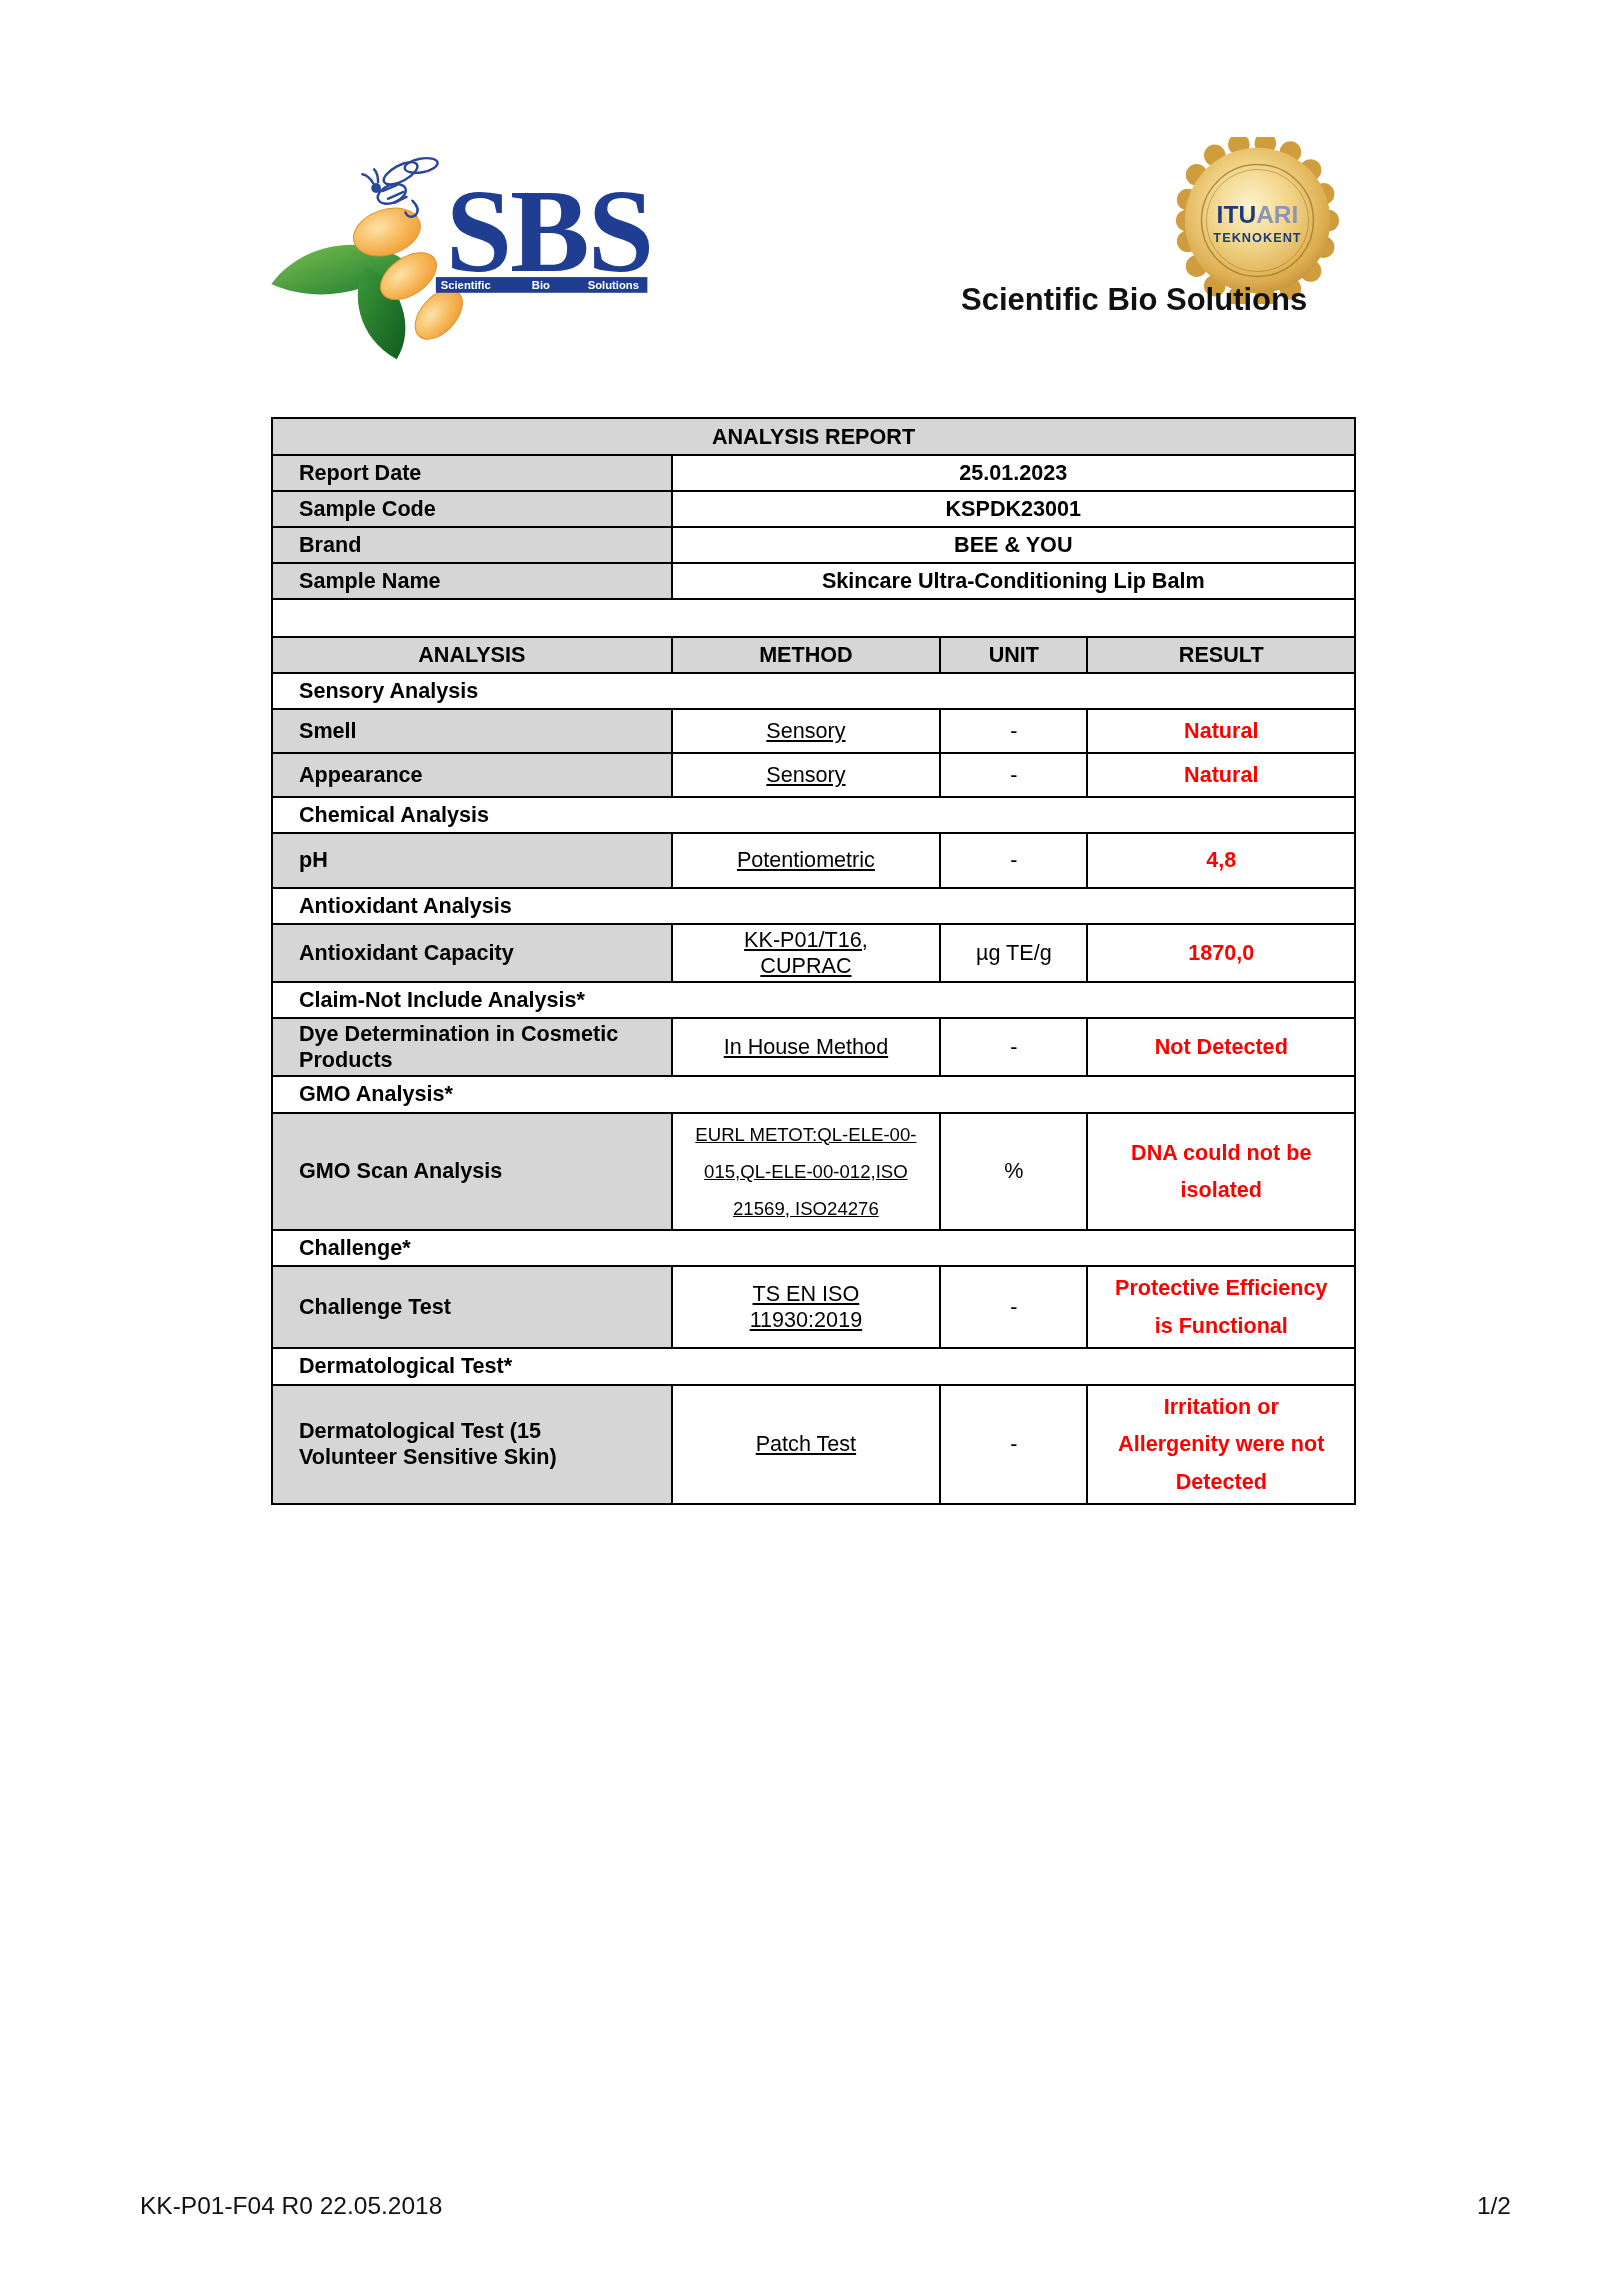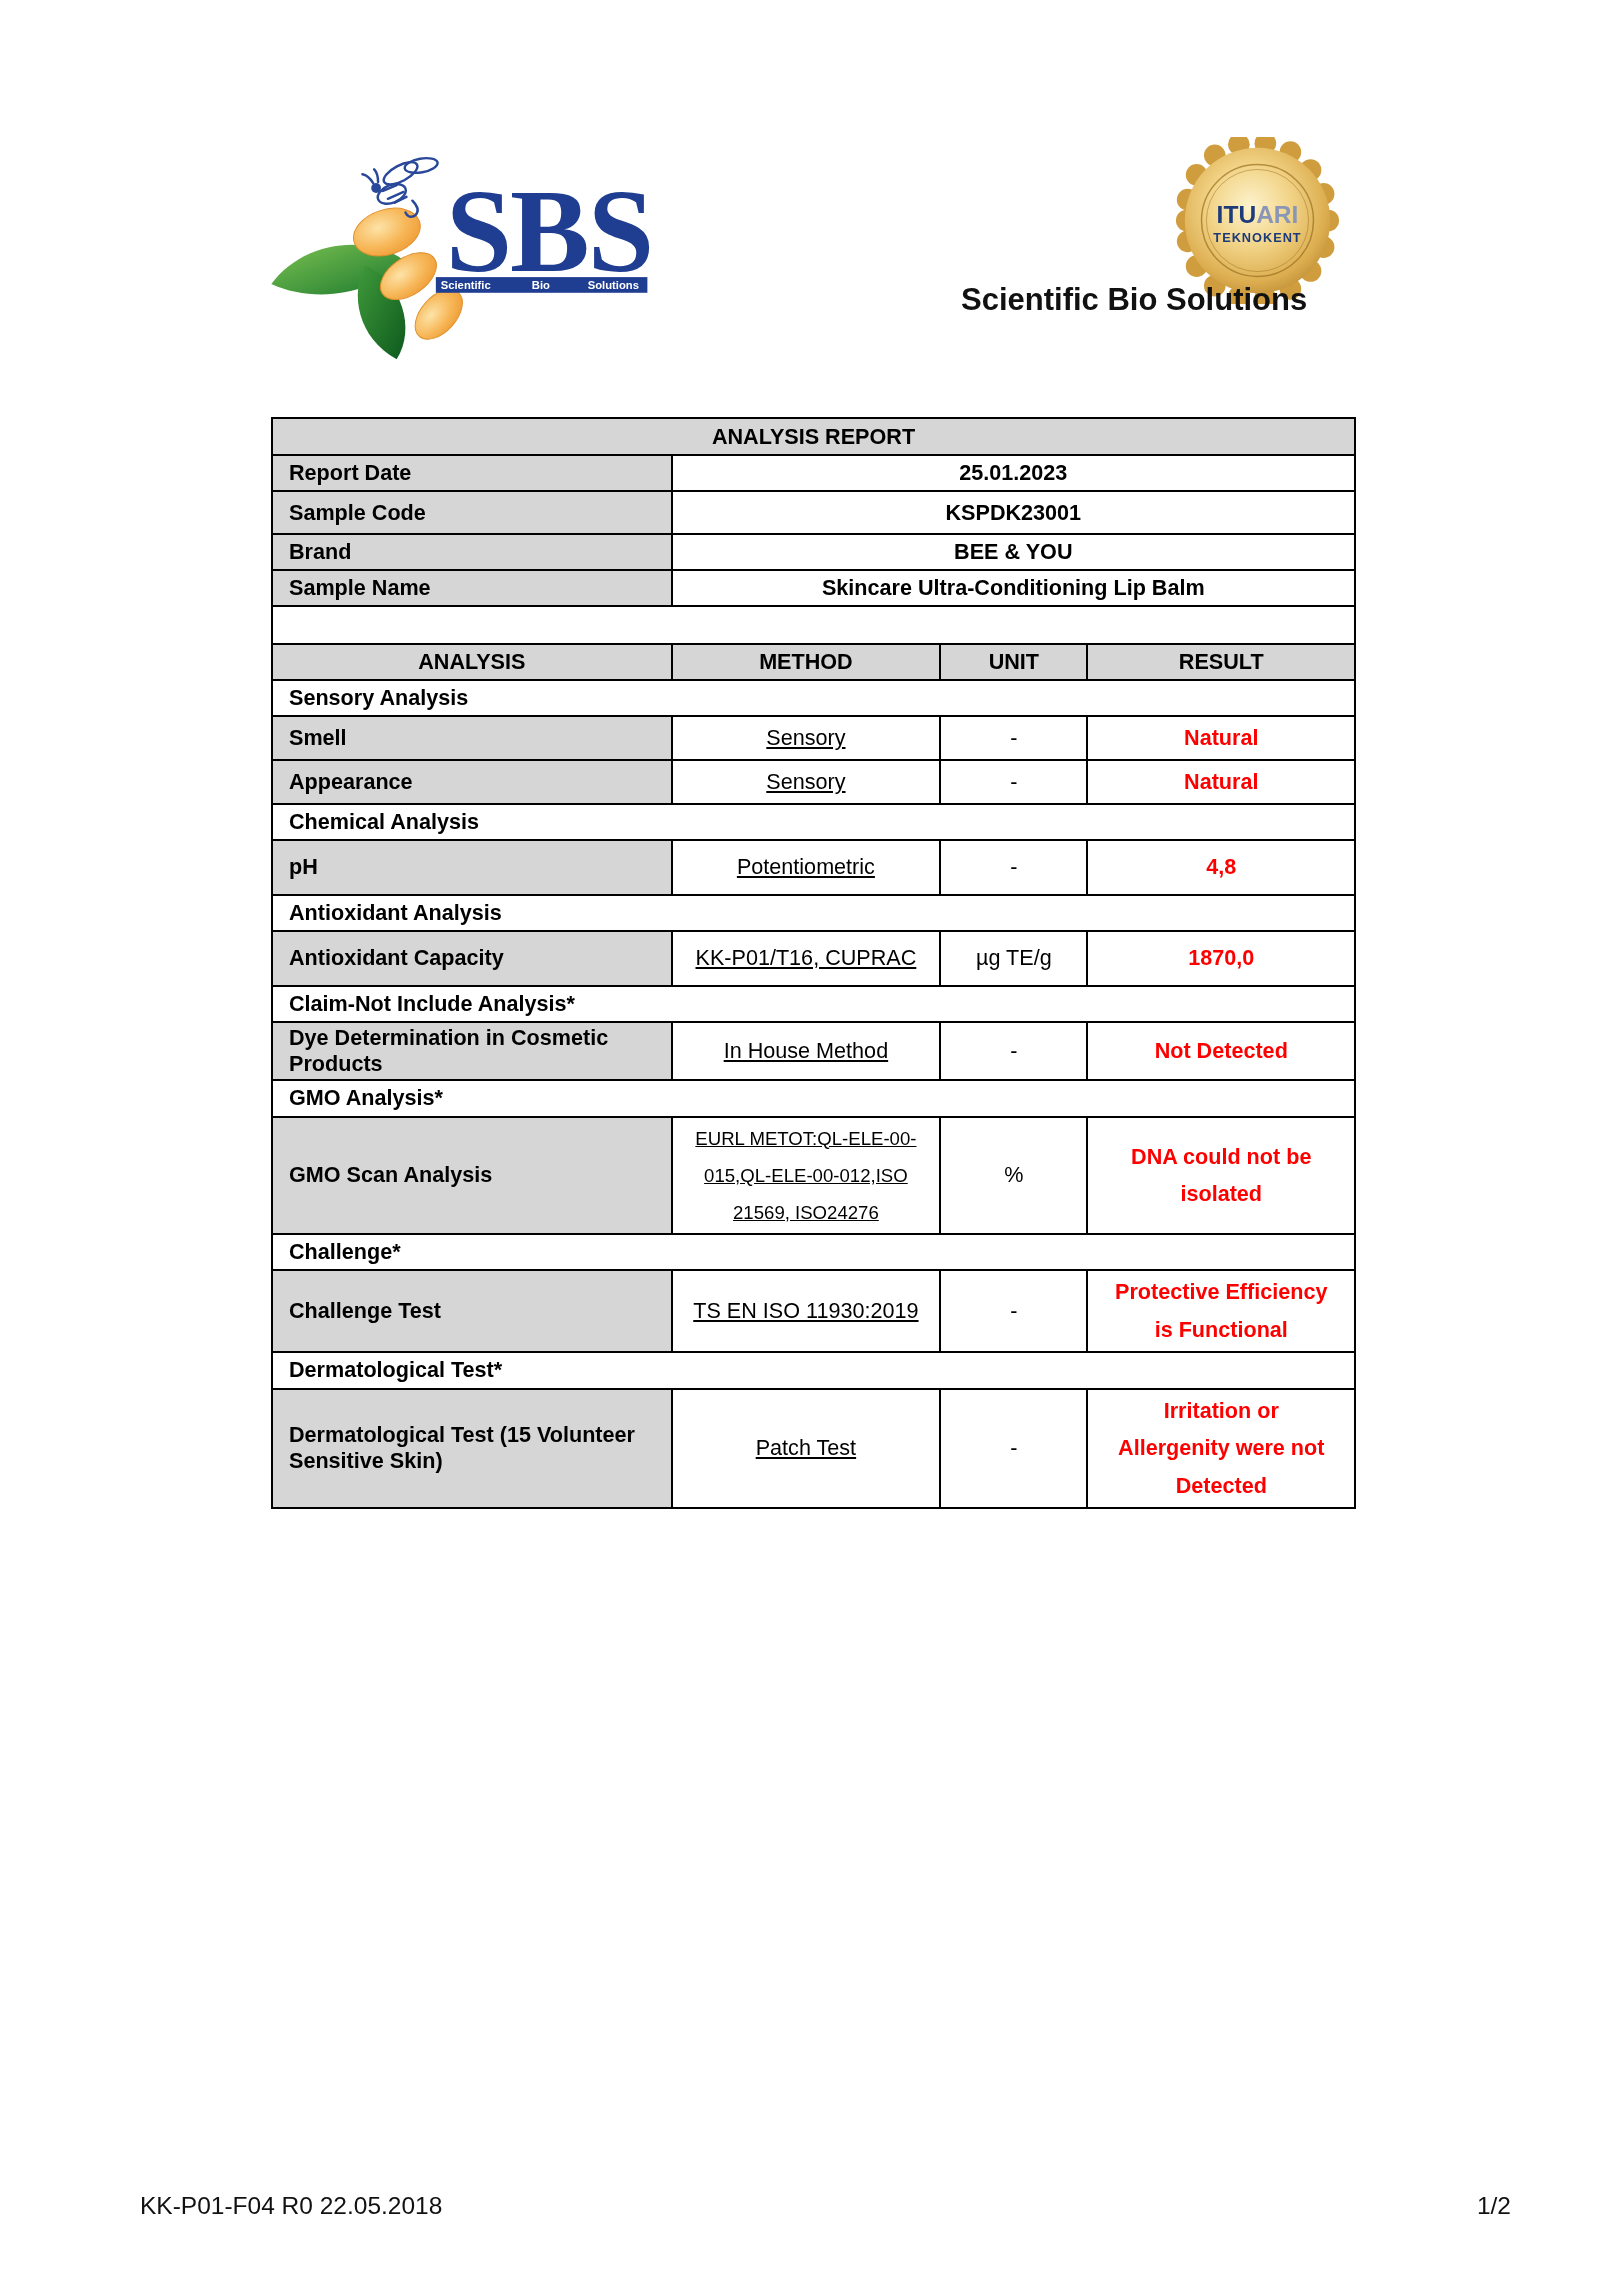--- a/index.html
+++ b/index.html
@@ -13,21 +13,21 @@
   .logo-wrap { position:absolute; left:232px; top:93px; width:441px; height:284px; }
   .seal-wrap { position:absolute; left:1174px; top:137px; width:167px; height:167px; }
   .company-name {
     position:absolute; left:961px; top:282px; width:387px;
     text-align:left; font-size:31px; font-weight:bold; color:#111;
   }
   
   .doc { position:absolute; left:271px; top:417px; width:1085px; }
   table.rep { width:100%; border-collapse:collapse; table-layout:fixed; border:2.9px solid #000; }
   table.rep td {
-    border:2.5px solid #000; padding:2px 16px; font-size:21.6px;
+    border:2.5px solid #000; padding:2px 26px; font-size:21.6px;
     overflow:hidden; vertical-align:middle;
   }
   td.gray   { background:#d6d6d6; }
   td.white  { background:#ffffff; }
   td.title-cell { text-align:center; font-weight:bold; font-size:26.5px; }
   td.lbl    { font-weight:bold; text-align:left; }
   td.val    { font-weight:bold; text-align:center; }
   td.hdr    { font-weight:bold; text-align:center; font-size:23.5px; }
   td.section{ font-weight:bold; text-align:left; font-size:22.5px; }
   td.method { font-weight:normal; text-align:center; font-size:19.6px;text-decoration:underline; }
@@ -144,21 +144,21 @@
     </colgroup>
 
     <tbody>
         <tr style="height:37px">
       <td colspan="4" class="gray title-cell">ANALYSIS REPORT</td>
     </tr>
     <tr style="height:36px">
       <td class="gray lbl">Report Date</td>
       <td colspan="3" class="white val">25.01.2023</td>
     </tr>
-    <tr style="height:43px">
+    <tr style="height:36px">
       <td class="gray lbl">Sample Code</td>
       <td colspan="3" class="white val">KSPDK23001</td>
     </tr>
     <tr style="height:36px">
       <td class="gray lbl">Brand</td>
       <td colspan="3" class="white val">BEE &amp; YOU</td>
     </tr>
     <tr style="height:36px">
       <td class="gray lbl">Sample Name</td>
       <td colspan="3" class="white val">Skincare Ultra-Conditioning Lip Balm</td>

